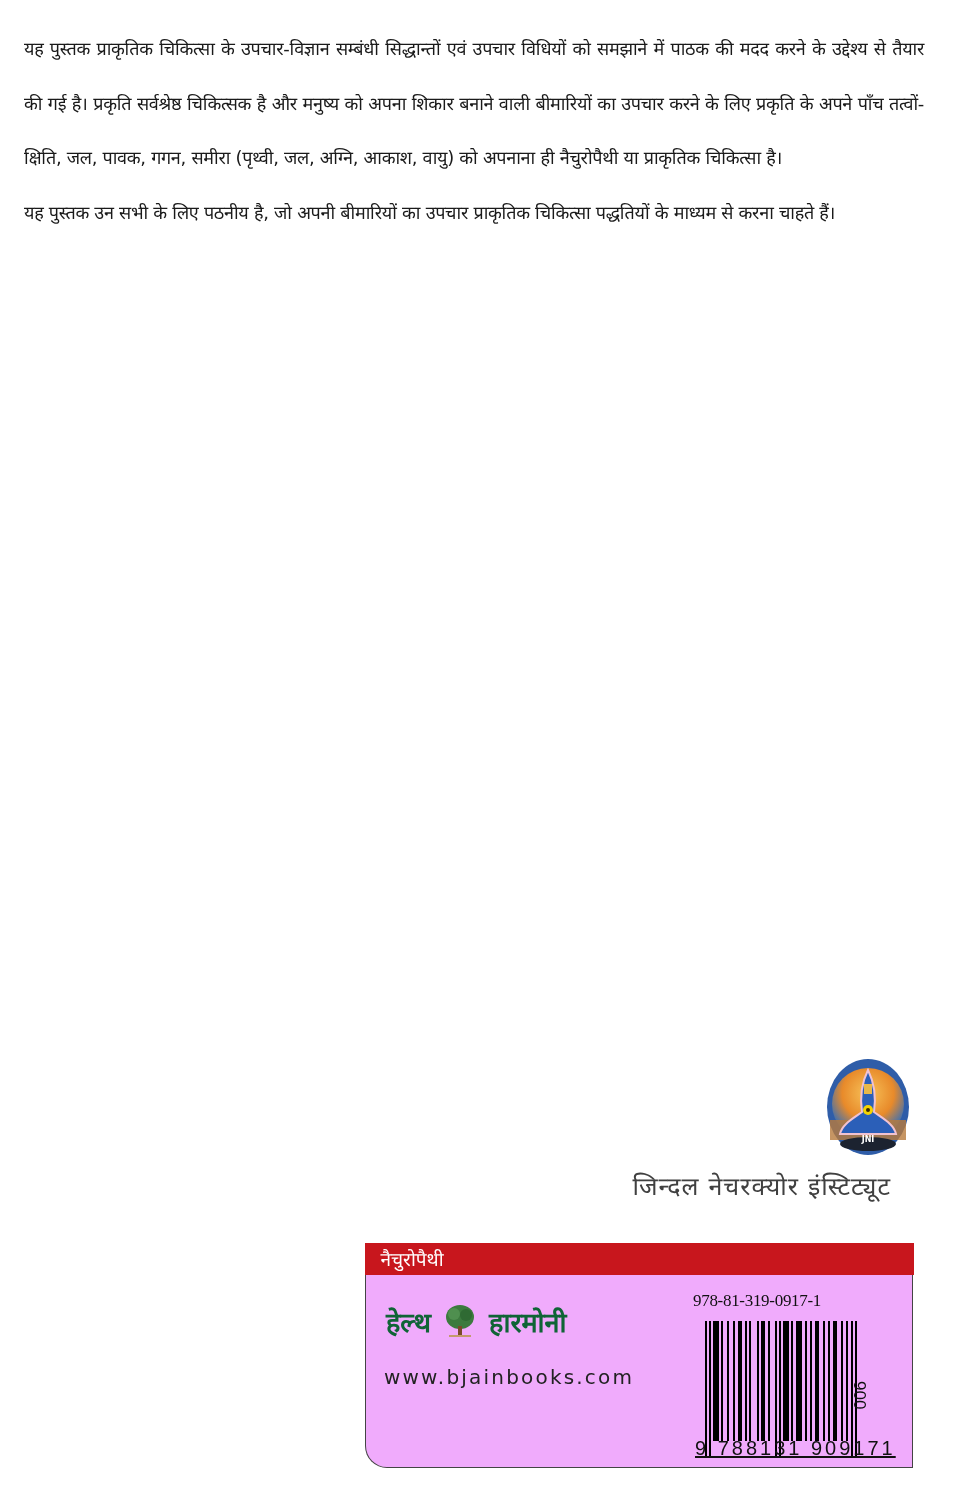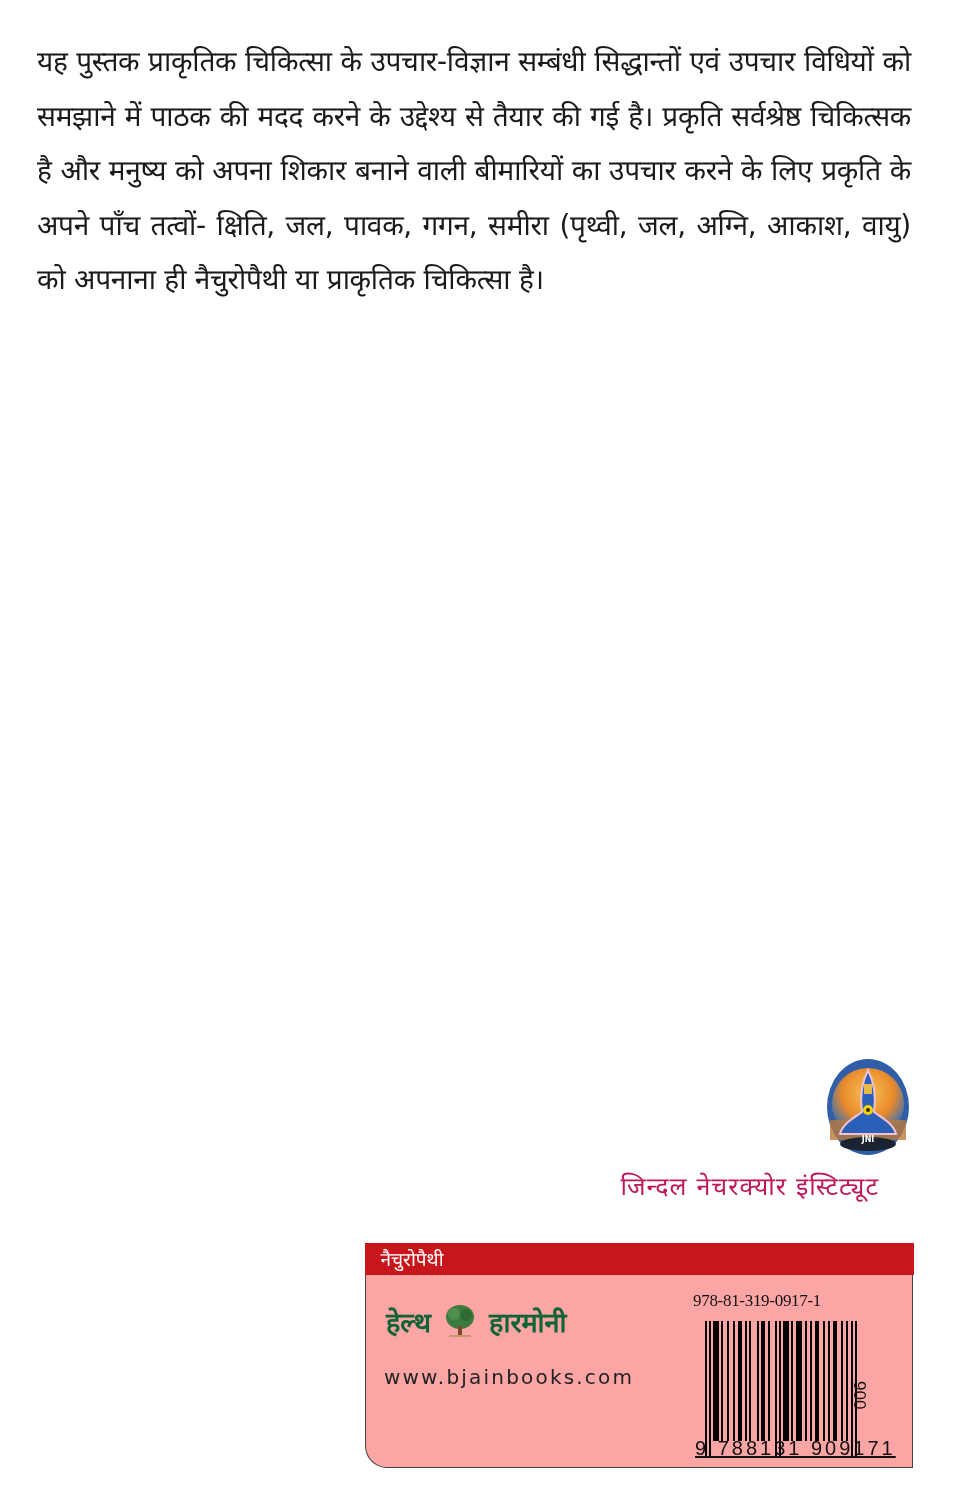--- a/index.html
+++ b/index.html
@@ -15,56 +15,56 @@
       font-family: "DejaVu Sans", sans-serif;
       color: #1a1a1a;
     }
     .text-block {
       position: absolute;
       left: 24px;
       top: 22px;
       width: 900px;
     }
     .para {
-      margin: 13px;
-      font-size: 28px;
+      margin: 0;
+      font-size: 18px;
       line-height: 54.5px;
       text-align: justify;
       text-align-last: left;
       letter-spacing: -0.3px;
     }
     .logo-wrap {
       position: absolute;
       left: 826px;
       top: 1058px;
       width: 84px;
       height: 98px;
     }
     .logo-wrap svg { display: block; }
     .institute-name {
       position: absolute;
-      left: 564px;
+      left: 576px;
       top: 1168px;
       width: 315px;
       text-align: right;
       font-size: 25px;
-      color: #be185d;
+      color: #404040;
       letter-spacing: 1px;
     }
     .publisher-box {
       position: absolute;
       left: 365px;
       top: 1243px;
       width: 548px;
       height: 225px;
       border-right: 1.5px solid #444;
       border-bottom: 1.5px solid #444;
       border-left: 1.5px solid #444;
       border-bottom-left-radius: 22px;
-      background: #fca5a5;
+      background: #f0abfc;
       box-sizing: border-box;
     }
     .category-bar {
       position: absolute;
       left: -1.5px;
       top: 0;
       width: 549px;
       height: 32px;
       background: #c8161d;
       color: #fff;
@@ -132,20 +132,21 @@
       transform: rotate(90deg);
       transform-origin: left top;
       white-space: nowrap;
     }
   </style>
 </head>
 <body>
 
 <div class="text-block">
   <p class="para">यह पुस्तक प्राकृतिक चिकित्सा के उपचार-विज्ञान सम्बंधी सिद्धान्तों एवं उपचार विधियों को समझाने में पाठक की मदद करने के उद्देश्य से तैयार की गई है। प्रकृति सर्वश्रेष्ठ चिकित्सक है और मनुष्य को अपना शिकार बनाने वाली बीमारियों का उपचार करने के लिए प्रकृति के अपने पाँच तत्वों- क्षिति, जल, पावक, गगन, समीरा (पृथ्वी, जल, अग्नि, आकाश, वायु) को अपनाना ही नैचुरोपैथी या प्राकृतिक चिकित्सा है।</p>
+  <p class="para">यह पुस्तक उन सभी के लिए पठनीय है, जो अपनी बीमारियों का उपचार प्राकृतिक चिकित्सा पद्धतियों के माध्यम से करना चाहते हैं।</p>
 </div>
 
 <div class="logo-wrap">
   <svg width="84" height="98" viewBox="0 0 84 98">
     <defs>
       <radialGradient id="sky" cx="50%" cy="35%" r="60%">
         <stop offset="0%" stop-color="#f7c35a"></stop>
         <stop offset="60%" stop-color="#e88a2a"></stop>
         <stop offset="100%" stop-color="#3a6fb4"></stop>
       </radialGradient>

